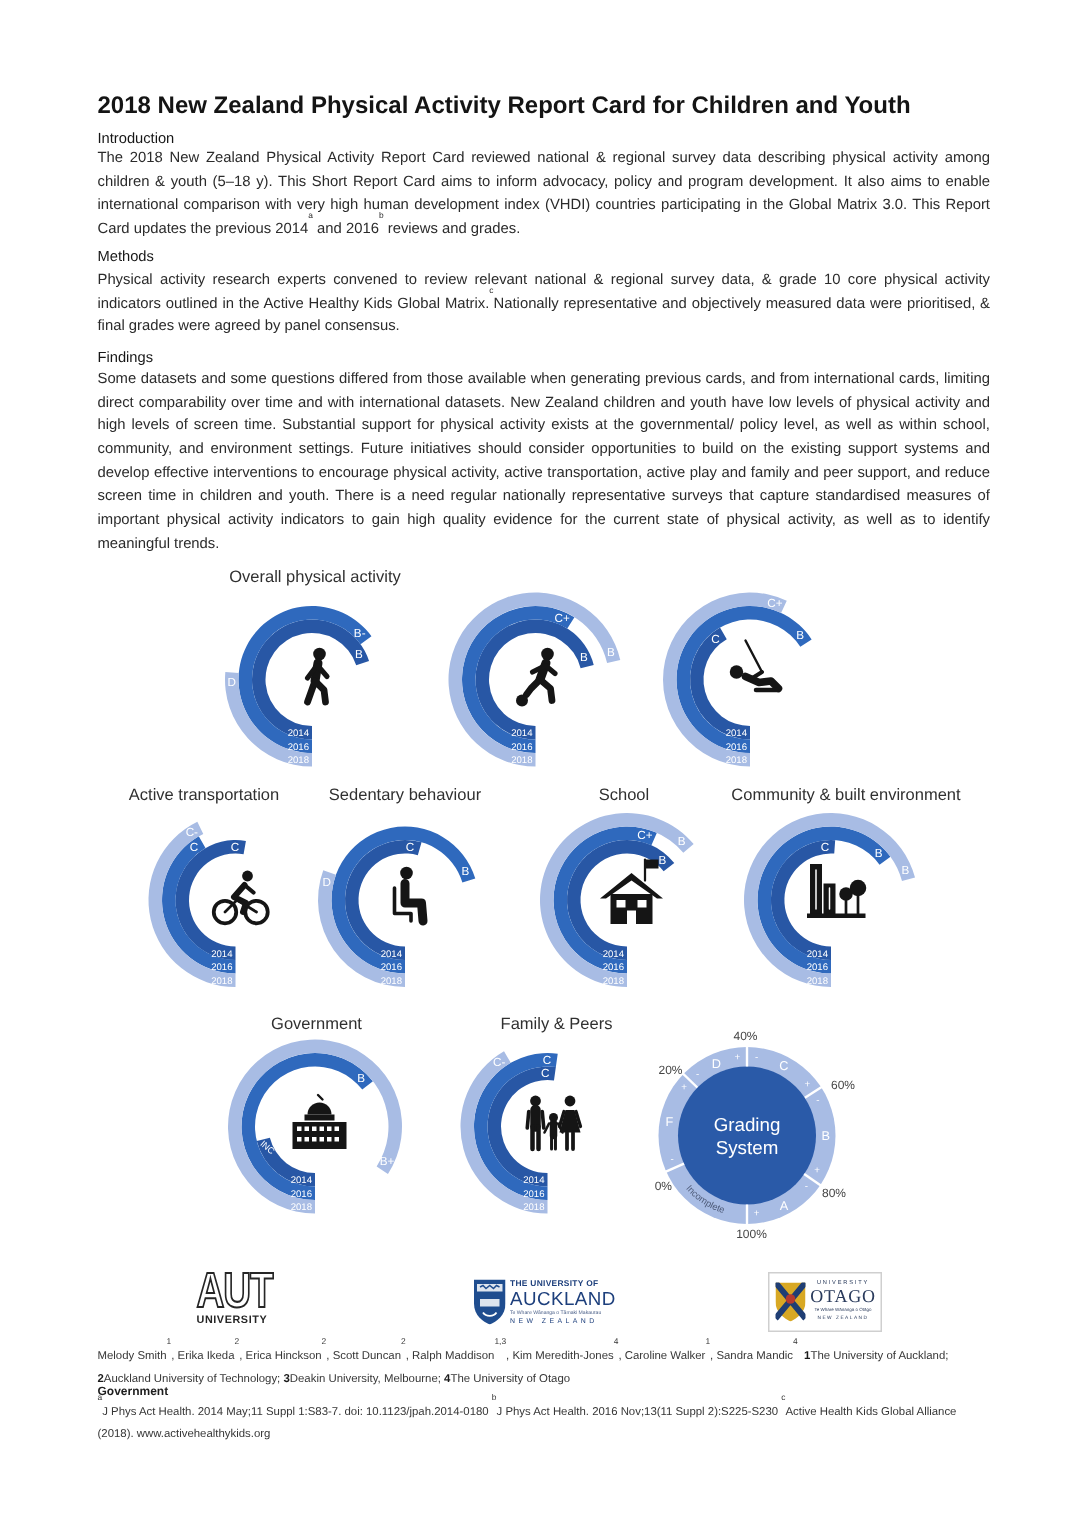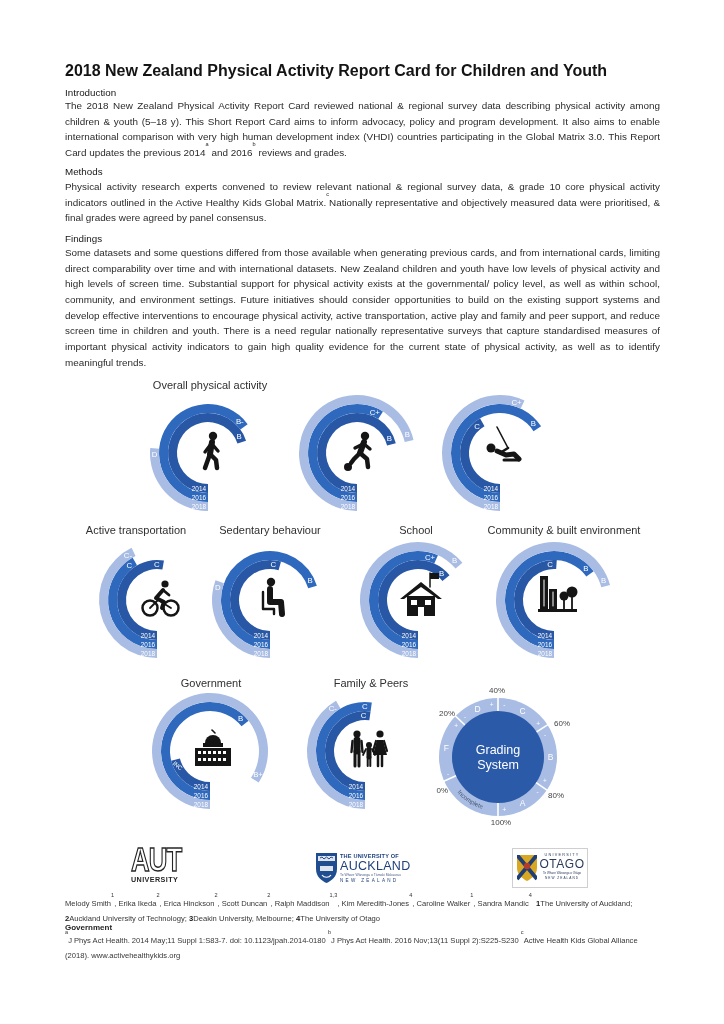--- a/index.html
+++ b/index.html
@@ -21,21 +21,21 @@
 .aut-big{font-size:33px;font-weight:bold;color:#ffffff;-webkit-text-stroke:1.4px #262626;line-height:30px;letter-spacing:-1px;transform:scaleX(.78);transform-origin:left top;white-space:nowrap;}
 .aut-sub{font-size:7.2px;font-weight:bold;color:#262626;letter-spacing:.4px;line-height:8px;margin-top:1px;}
 .auck-text{position:absolute;left:24px;top:1px;white-space:nowrap;color:#1d3f7c;}
 .auck-l1{font-size:5.6px;font-weight:bold;letter-spacing:.2px;line-height:7px;}
 .auck-l2{font-size:12.5px;font-weight:normal;letter-spacing:.3px;line-height:13px;}
 .auck-l3{font-size:3.4px;line-height:5px;color:#4a5f88;}
 .auck-l4{font-size:4.6px;letter-spacing:2.3px;line-height:6px;}
 .otago-box{width:76px;height:40px;border:1px solid #cfcfcf;box-sizing:border-box;}
 .otago-text{position:absolute;left:26px;top:3px;white-space:nowrap;color:#2a3b5c;text-align:center;width:46px;}
 .otago-l1{font-size:3.8px;letter-spacing:1.2px;line-height:6px;}
-.otago-l2{font-family:Liberation Sans, sans-serif;font-size:12px;letter-spacing:.5px;line-height:13px;}
+.otago-l2{font-family:Liberation Serif, serif;font-size:12px;letter-spacing:.5px;line-height:13px;}
 .otago-l3{font-size:3px;line-height:5px;}
 .otago-l4{font-size:3.2px;letter-spacing:1px;line-height:5px;}
 </style>
 </head>
 <body>
 
 <div class="abs doc-title">2018 New Zealand Physical Activity Report Card for Children and Youth</div>
 
 <div class="abs sec-h" style="top:87px">Introduction</div>
 <p class="abs para" style="top:98px"><span>The 2018 New Zealand Physical Activity Report Card reviewed national &amp; regional survey data describing physical activity among children &amp; youth (5–18 y). This Short Report Card aims to inform advocacy, policy and  program development. It also aims to enable international comparison with very high human development index (VHDI) countries participating in the Global Matrix 3.0. This Report Card updates the previous 2014</span><sup>a</sup><span> and 2016</span><sup>b</sup><span> reviews and grades.</span></p>

